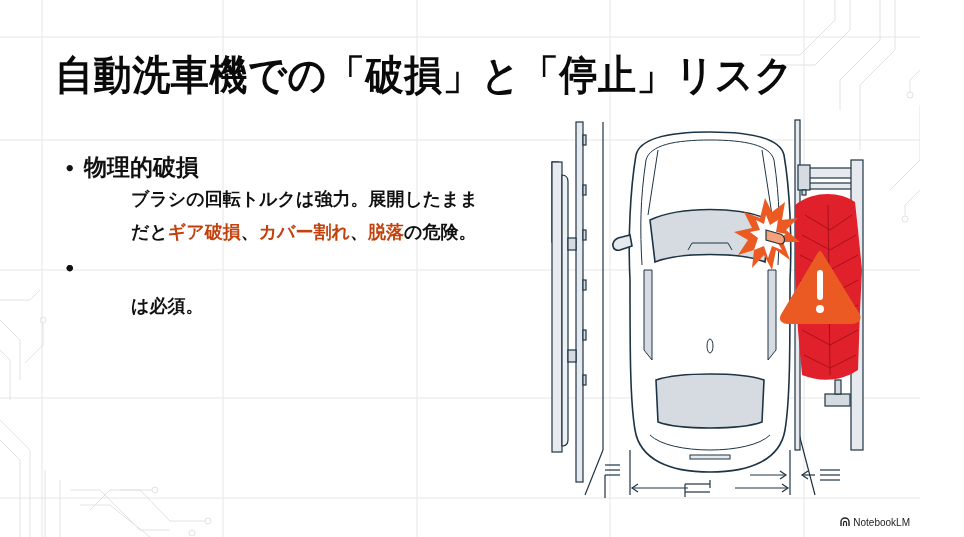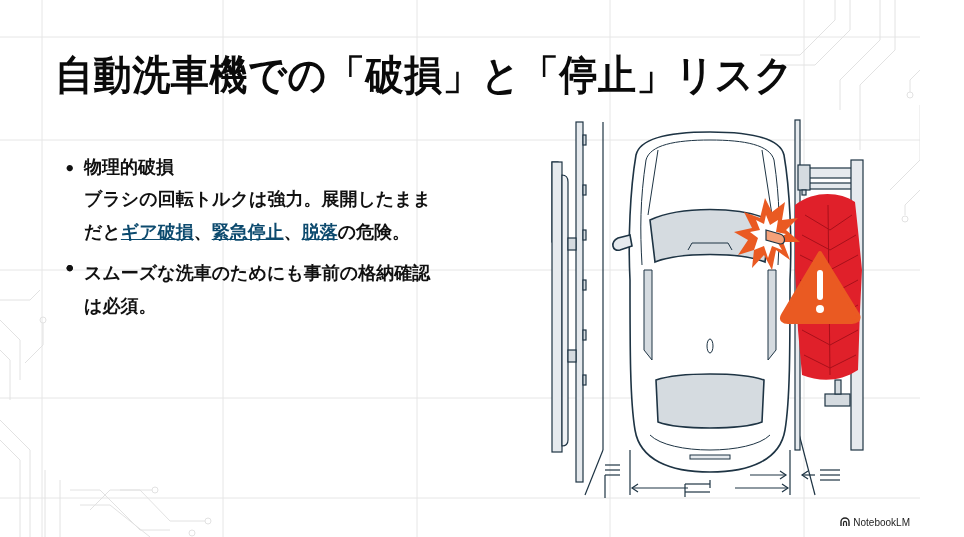--- a/index.html
+++ b/index.html
@@ -13,23 +13,23 @@
     .title {
       position: absolute; left: 55px; top: 48px;
       font-size: 41px; font-weight: bold; letter-spacing: 0.5px;
       color: #0a0a0a; white-space: nowrap;
       transform: scaleX(0.93); transform-origin: left center;
     }
 
     .bullets { position: absolute; left: 62px; top: 156px; width: 440px; }
     .bullet { position: relative; padding-left: 22px; margin-bottom: 8px; }
     .bullet-dot { position: absolute; left: 2px; top: 2px; font-size: 18px; font-weight: bold; line-height: 22px; }
-    .bullet-head { font-size: 18px; font-weight: bold; line-height: 22px; }
-    .bullet-body { font-size: 18px; font-weight: bold; line-height: 33px; margin-top: 4px; }
-    .hl { color: #0c4a6e; text-decoration: underline; }
+    .bullet-head { font-size: 23px; font-weight: bold; line-height: 22px; }
+    .bullet-body { font-size: 18px; font-weight: bold; line-height: 33px; margin-top: 4px; margin-left: 47px; }
+    .hl { color: #c2410c; }
 
     .illustration { position: absolute; left: 540px; top: 110px; width: 340px; height: 390px; }
 
     .brand { position: absolute; right: 10px; bottom: 9px; display: flex; gap: 3px; font-family: "Liberation Sans", sans-serif; font-size: 10px; color: #222; }
     .brand-icon { width: 10px; height: 10px; }
   </style>
 </head>
 <body>
 
 <div class="slide">
@@ -87,32 +87,32 @@
 
   <h1 class="title">自動洗車機での「破損」と「停止」リスク</h1>
 
   <div class="bullets">
 
     <div class="bullet">
       <span class="bullet-dot">•</span>
       <div class="bullet-head">物理的破損</div>
       <div class="bullet-body">
         <span>ブラシの回転トルクは強力。展開したまま</span><br>
-        <span>だと</span><span class="hl">ギア破損</span><span>、</span><span class="hl">緊急停止</span><span>、</span><span class="hl">脱落</span><span>の危険。</span>
+        <span>だと</span><span class="hl">ギア破損</span><span>、</span><span class="hl">カバー割れ</span><span>、</span><span class="hl">脱落</span><span>の危険。</span>
       </div>
     </div>
 
     <div class="bullet">
       <span class="bullet-dot">•</span>
     </div>
 
     <div class="bullet">
       <span class="bullet-dot">•</span>
       <div class="bullet-body">
-        <span>スムーズな洗車のためにも事前の格納確認</span><br>
+        <br>
         <span>は必須。</span>
       </div>
     </div>
   </div>
 
   <svg class="illustration" viewBox="0 0 340 390" xmlns="http://www.w3.org/2000/svg">
 
     <g stroke="#1e3444" stroke-width="1.2" fill="#d5dbe0">
       <rect x="12" y="52" width="6" height="80"></rect>
       <rect x="12" y="52" width="10" height="290" fill="#e6eaee"></rect>

